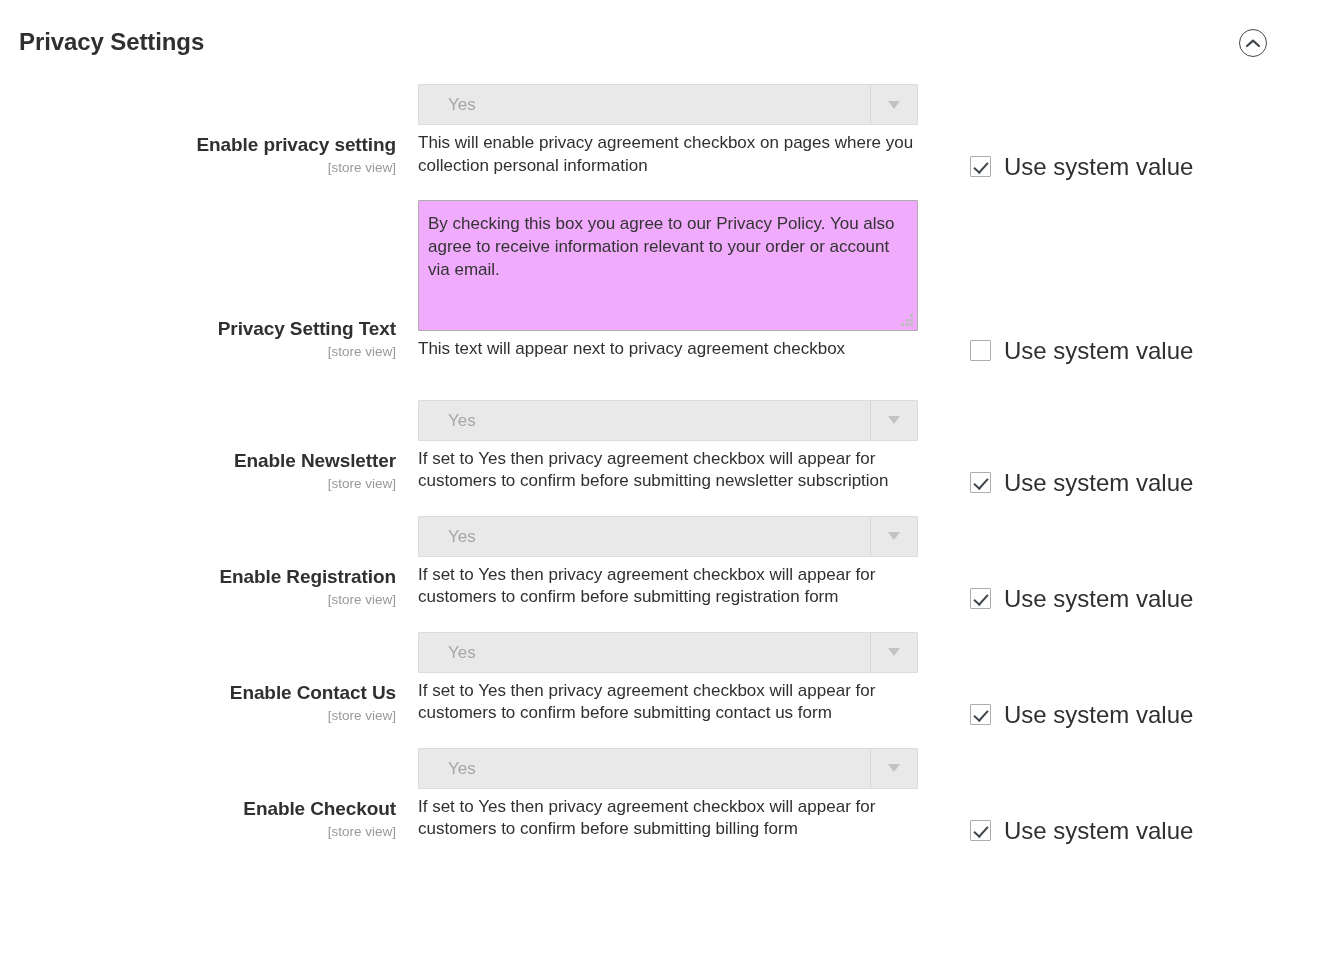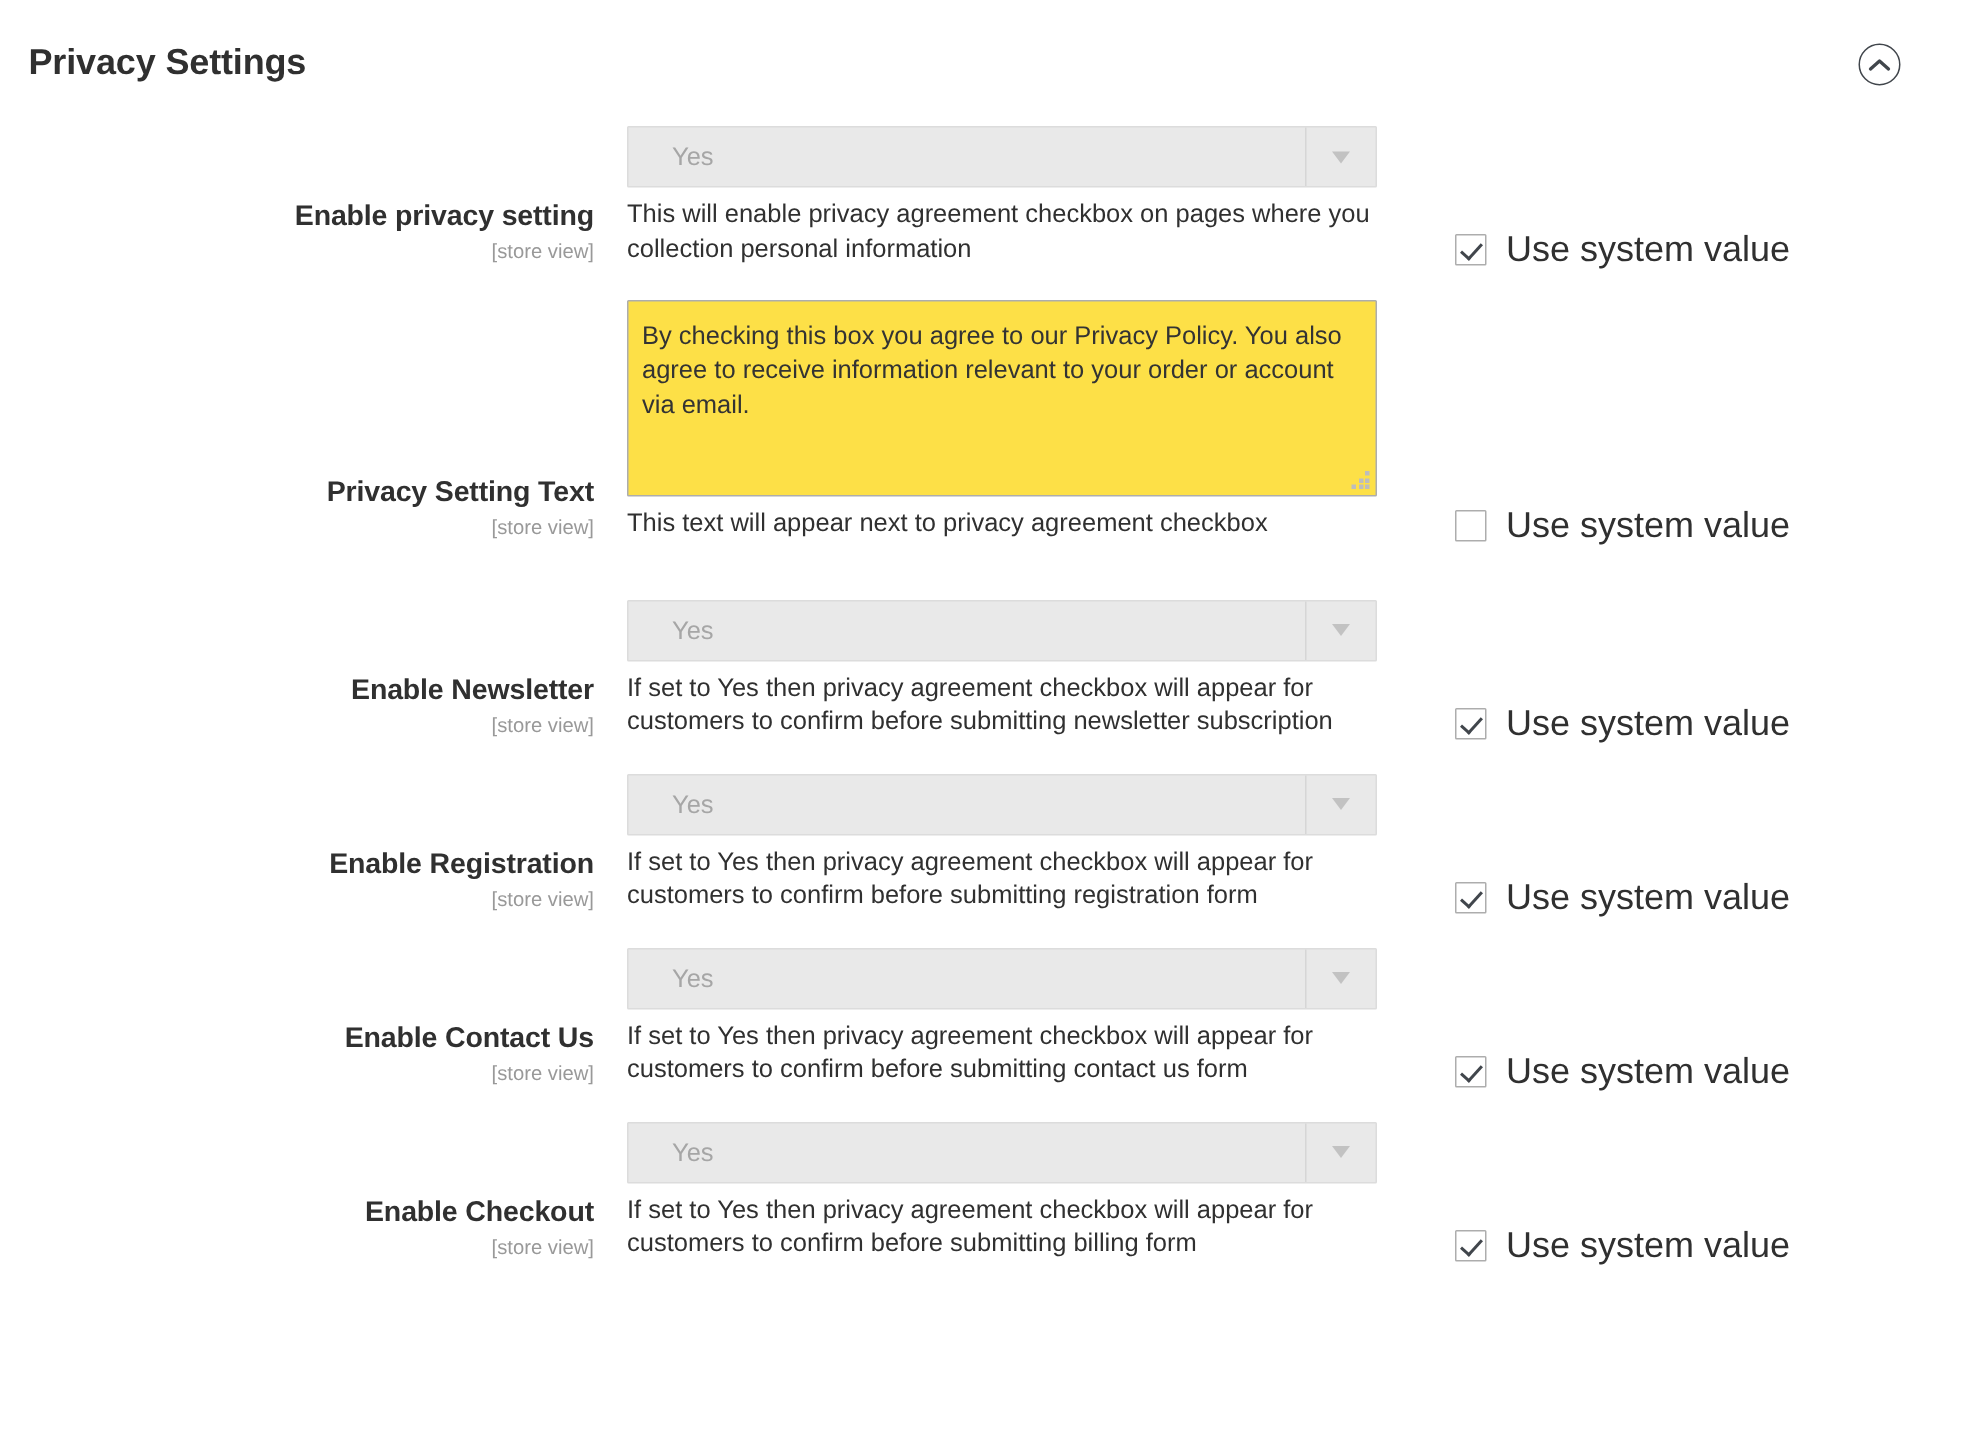--- a/index.html
+++ b/index.html
@@ -124,21 +124,21 @@
     border-left: 6.5px solid transparent;
     border-right: 6.5px solid transparent;
     border-top: 8px solid #c2c2c2;
   }
 
   
   .textarea-wrap {
     position: relative;
     width: 500px;
     height: 131px;
-    background: #fde047;
+    background: #f0abfc;
     border: 1px solid #adadad;
     border-radius: 1px;
     overflow: hidden;
   }
   .textarea-text {
     font-size: 17px;
     color: #333333;
     line-height: 23px;
     padding: 11px 10px 0 9px;
     white-space: pre-wrap;

